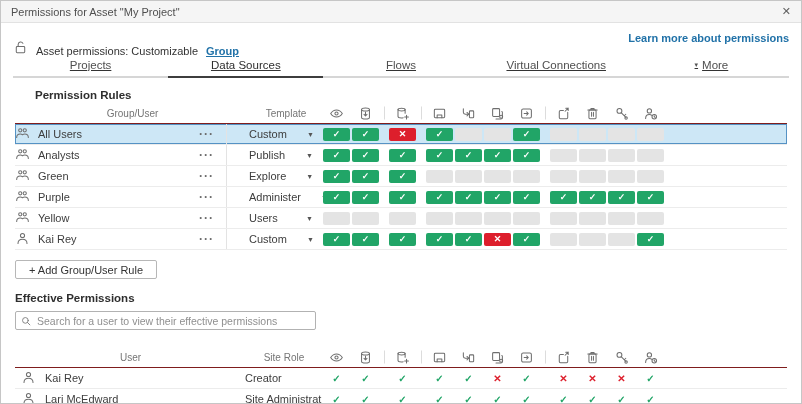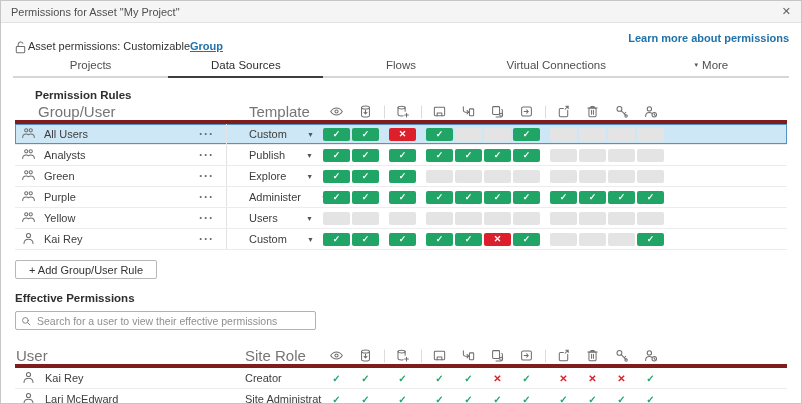--- a/index.html
+++ b/index.html
@@ -9,26 +9,26 @@
   .dialog { width:802px; height:404px; border:1px solid #c6c6c6; background:#fff; overflow:hidden; }
 
   
   .titlebar { height:22px; background:#f5f5f5; border-bottom:1px solid #e2e2e2;
               display:flex; align-items:center; justify-content:space-between; padding:0 10px; }
   .titlebar .title { font-size:11px; color:#4f4f4f; }
   .close { font-size:11px; color:#5f5f5f; cursor:pointer; line-height:1; }
 
   
   .infobar { height:30px; display:flex; align-items:center; justify-content:space-between; padding:0 12px; }
-  .infobar .left { display:flex; align-items:flex-start; font-size:11px; color:#333;margin-top:20px; }
+  .infobar .left { display:flex; align-items:flex-end; gap:8px; font-size:11px; color:#333;margin-top:20px; }
   a.link { color:var(--color-link,#2172a8); font-weight:bold; font-size:11px; text-decoration:none; cursor:pointer; }
   a.link.underline { text-decoration:underline; }
 
   
-  .tabs { display:flex; margin:0 12px; height:25px; }
+  .tabs { display:flex; margin:0 12px; height:25px;text-decoration:underline; }
   .tab { flex:1; display:flex; align-items:center; justify-content:center; gap:4px;
          font-size:11.5px; color:#4f4f4f; border-bottom:2px solid #d6d6d6; cursor:pointer; }
   .tab.active { color:#2e2e2e; border-bottom-color:#3d3d3d; }
   .tab-caret { font-size:7px; color:#555; }
 
   .section-heading { font-size:11.5px; font-weight:bold; color:#2e2e2e; }
   .heading-rules { margin:11px 0 2px 34px; }
   .heading-eff   { margin:13px 0 0 14px; }
 
   
@@ -44,32 +44,32 @@
   .cap-box.allow { background:var(--color-allow,#21a567); }
   .cap-box.deny  { background:var(--color-deny,#dd1f2c); }
   .cap-box.none  { background:var(--color-none,#e4e4e4); }
   .emark { font-size:10px; font-weight:bold; }
   .emark.allow { color:var(--color-allow,#21a567); }
   .emark.deny  { color:var(--color-deny,#dd1f2c); }
 
   
   .rules-table, .eff-table { margin:0 14px; }
   .rules-header, .eff-header { display:flex; align-items:center; height:21px;
-      border-bottom:4px solid #7f1d1d; font-size:15px; color:#757575; }
+      border-bottom:1px solid #7f1d1d; font-size:10px; color:#757575;text-align:center; }
   .h-groupuser { width:212px; padding-left:23px; }
   .h-template  { width:96px;  padding-left:22px; }
   .h-user      { width:230px; padding-left:1px; }
   .h-siterole  { width:78px; }
 
   .rule-row { display:flex; align-items:center; height:21px; border-bottom:1px solid #ececec;
               font-size:11px; color:#3d3d3d; cursor:pointer; }
   .rule-row.selected { background:var(--color-selected-row-bg,#cde7f6);
       box-shadow:inset 0 0 0 1px var(--color-selected-row-border,#5592c4); }
   .cell-name { width:212px; height:100%; display:flex; align-items:center;
-               padding-left:6px; border-right:1px solid #e3e3e3; }
+               border-right:1px solid #e3e3e3; }
   .row-type-icon svg, .icon16 svg { width:15px; height:15px; stroke:#6e6e6e; fill:none;
       stroke-width:1.1; stroke-linecap:round; stroke-linejoin:round; }
   .row-name { margin-left:8px; }
   .dots { margin-left:auto; margin-right:12px; color:#6b6b6b; font-size:12px;
           letter-spacing:1px; font-weight:bold; line-height:1; cursor:pointer; }
   .cell-template { width:96px; display:flex; align-items:center; padding-left:22px; cursor:pointer;gap:20px; }
   .caret { font-size:7px; color:#555; margin-left:auto; margin-right:10px; }
 
   
   .add-btn { margin:10px 0 0 14px; height:19px; padding:0 13px; font-size:11px;

